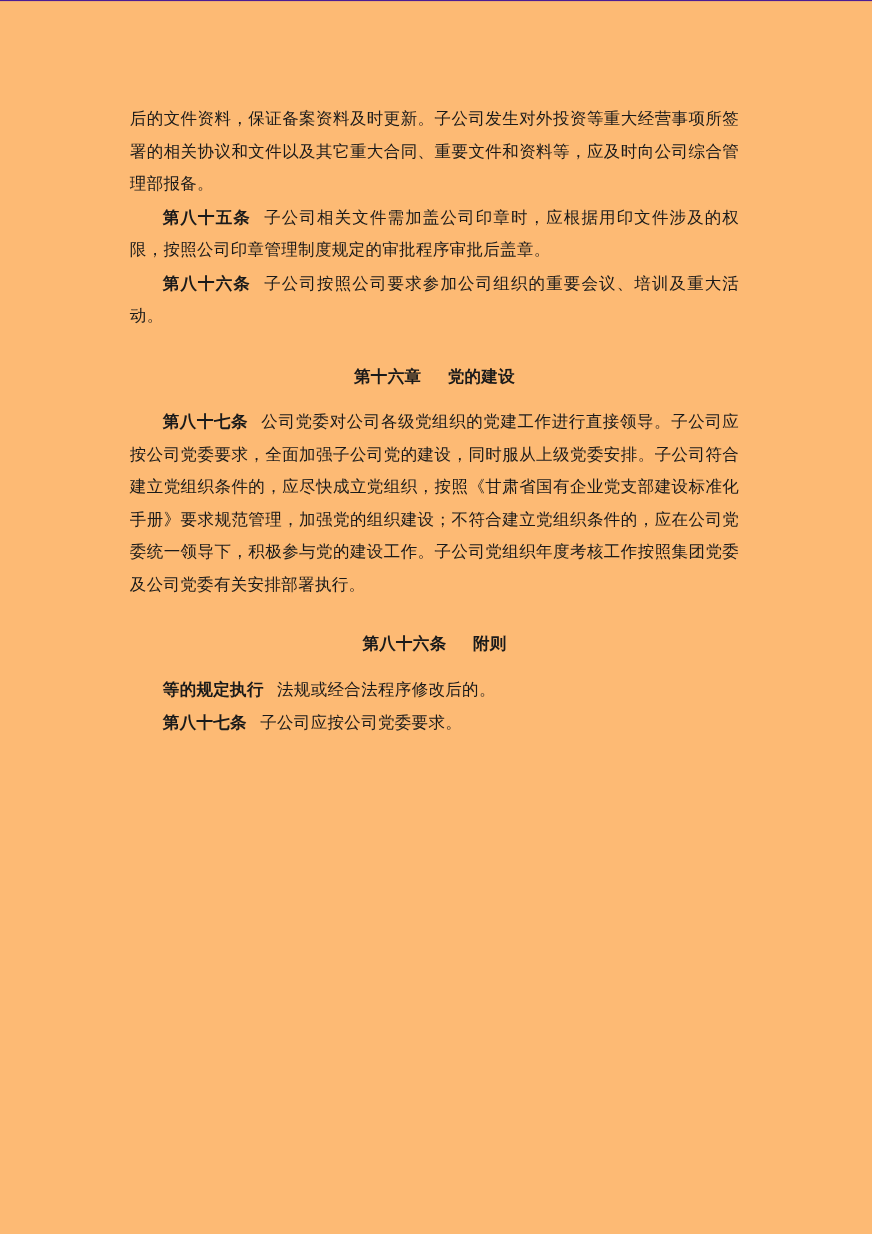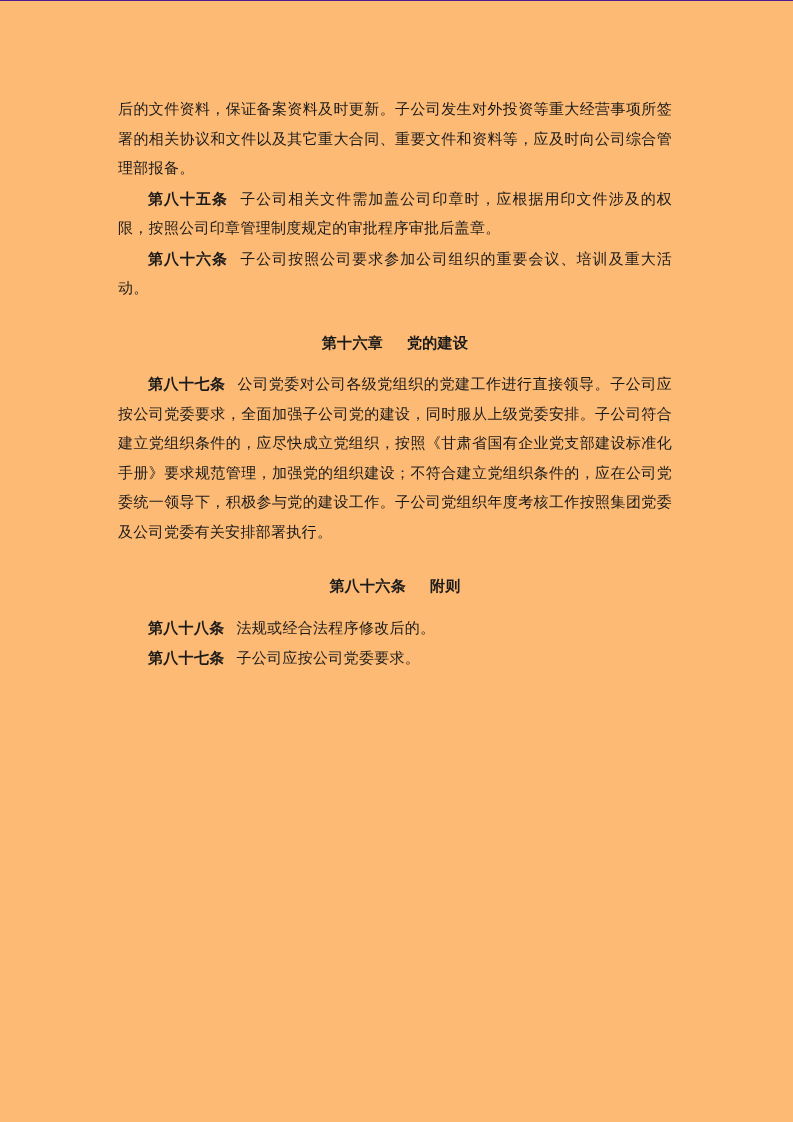--- a/index.html
+++ b/index.html
@@ -67,19 +67,19 @@
     <p class="article"><span class="lead">第八十五条</span><span>子公司相关文件需加盖公司印章时，应根据用印文件涉及的权限，按照公司印章管理制度规定的审批程序审批后盖章。</span></p>
 
     <p class="article"><span class="lead">第八十六条</span><span>子公司按照公司要求参加公司组织的重要会议、培训及重大活动。</span></p>
 
     <p class="chapter"><span class="chapter-number">第十六章</span><span>党的建设</span></p>
 
     <p class="article"><span class="lead">第八十七条</span><span>公司党委对公司各级党组织的党建工作进行直接领导。子公司应按公司党委要求，全面加强子公司党的建设，同时服从上级党委安排。子公司符合建立党组织条件的，应尽快成立党组织，按照《甘肃省国有企业党支部建设标准化手册》要求规范管理，加强党的组织建设；不符合建立党组织条件的，应在公司党委统一领导下，积极参与党的建设工作。子公司党组织年度考核工作按照集团党委及公司党委有关安排部署执行。</span></p>
 
     <p class="chapter"><span class="chapter-number">第八十六条</span><span>附则</span></p>
 
-    <p class="article"><span class="lead">第八十八条</span><span>法规或经合法程序修改后的。</span></p>
+    <p class="article"><span class="lead">等的规定执行</span><span>法规或经合法程序修改后的。</span></p>
 
 
     <p class="article"><span class="lead">第八十七条</span><span>子公司应按公司党委要求。</span></p>
 
   </div>
 </div>
 
 </body></html>

